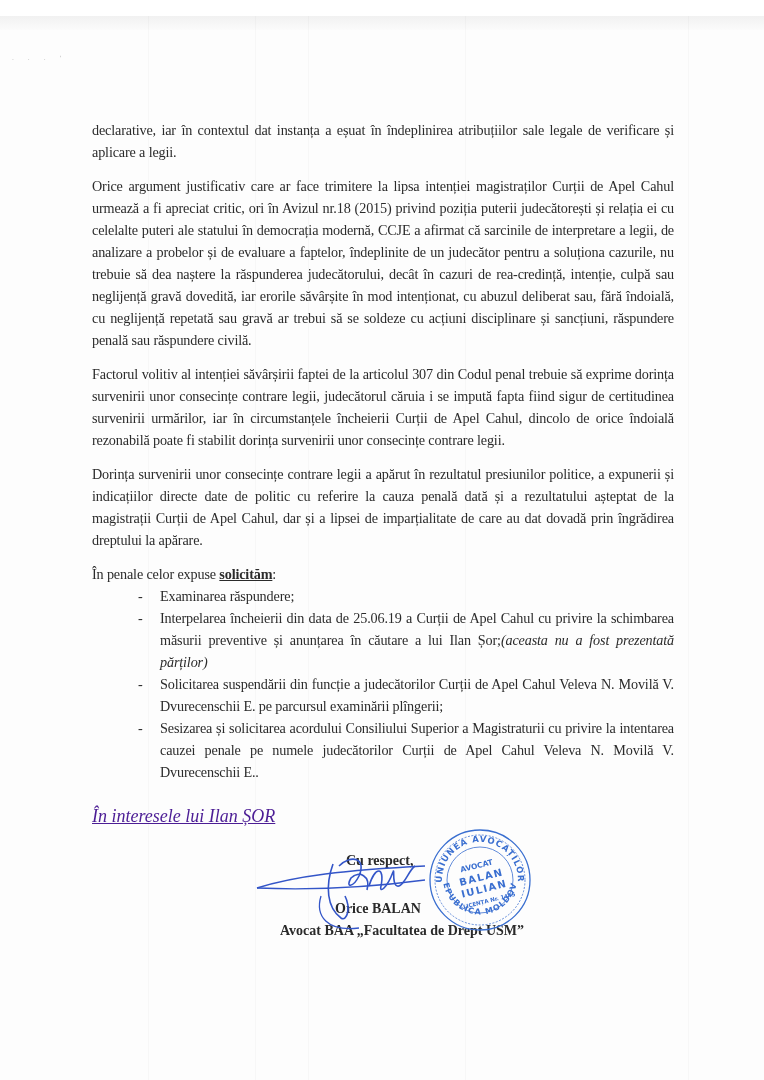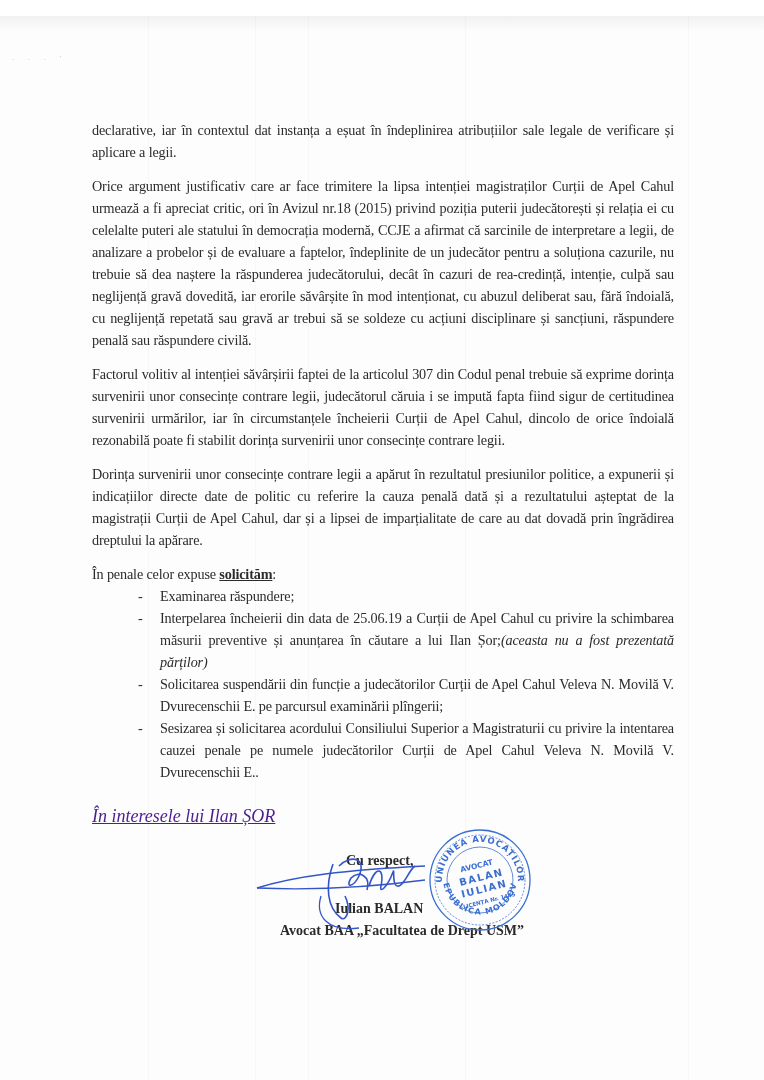--- a/index.html
+++ b/index.html
@@ -71,21 +71,21 @@
         <span class="dash">-</span>
         <span>Sesizarea și solicitarea acordului Consiliului Superior a Magistraturii cu privire la intentarea cauzei penale pe numele judecătorilor Curții de Apel Cahul Veleva N. Movilă V. Dvurecenschii E..</span>
       </li>
     </ul>
   </div>
 
   <div class="interests">În interesele lui Ilan ȘOR</div>
 
   <div class="sign-block">
     <div class="respect">Cu respect,</div>
-    <div class="name">Iulian BALAN</div>
+    <div class="name">Orice BALAN</div>
     <div class="title">Avocat BAA „Facultatea de Drept USM”</div>
   </div>
 
   <svg class="signature" viewBox="0 0 180 100">
     <path d="M2 52 C40 40, 90 34, 170 30" fill="none" stroke="#3355c8" stroke-width="1.6"></path>
     <path d="M2 52 C50 54, 110 52, 170 44" fill="none" stroke="#3355c8" stroke-width="1.3"></path>
     <path d="M78 28 C70 50, 72 72, 86 82 C92 86, 96 72, 90 60" fill="none" stroke="#3355c8" stroke-width="1.6"></path>
     <path d="M84 30 C96 18, 112 22, 104 40 C98 52, 90 52, 96 42 C104 34, 116 40, 112 54" fill="none" stroke="#3355c8" stroke-width="1.6"></path>
     <path d="M114 50 C120 30, 130 30, 126 50 C124 58, 132 52, 138 36 C140 30, 136 52, 144 50 C150 48, 154 34, 160 30" fill="none" stroke="#3355c8" stroke-width="1.6"></path>
     <path d="M66 60 C60 80, 72 96, 104 92" fill="none" stroke="#3355c8" stroke-width="1.3"></path>

